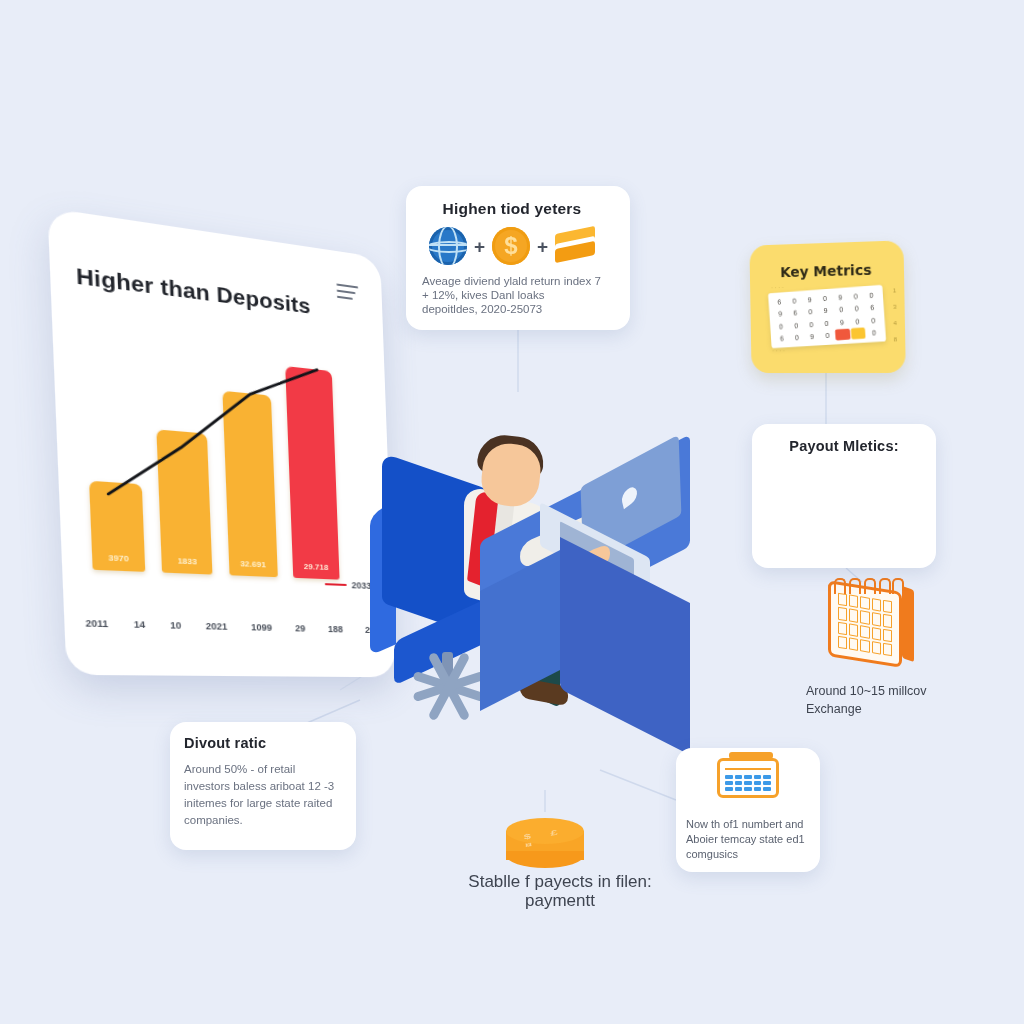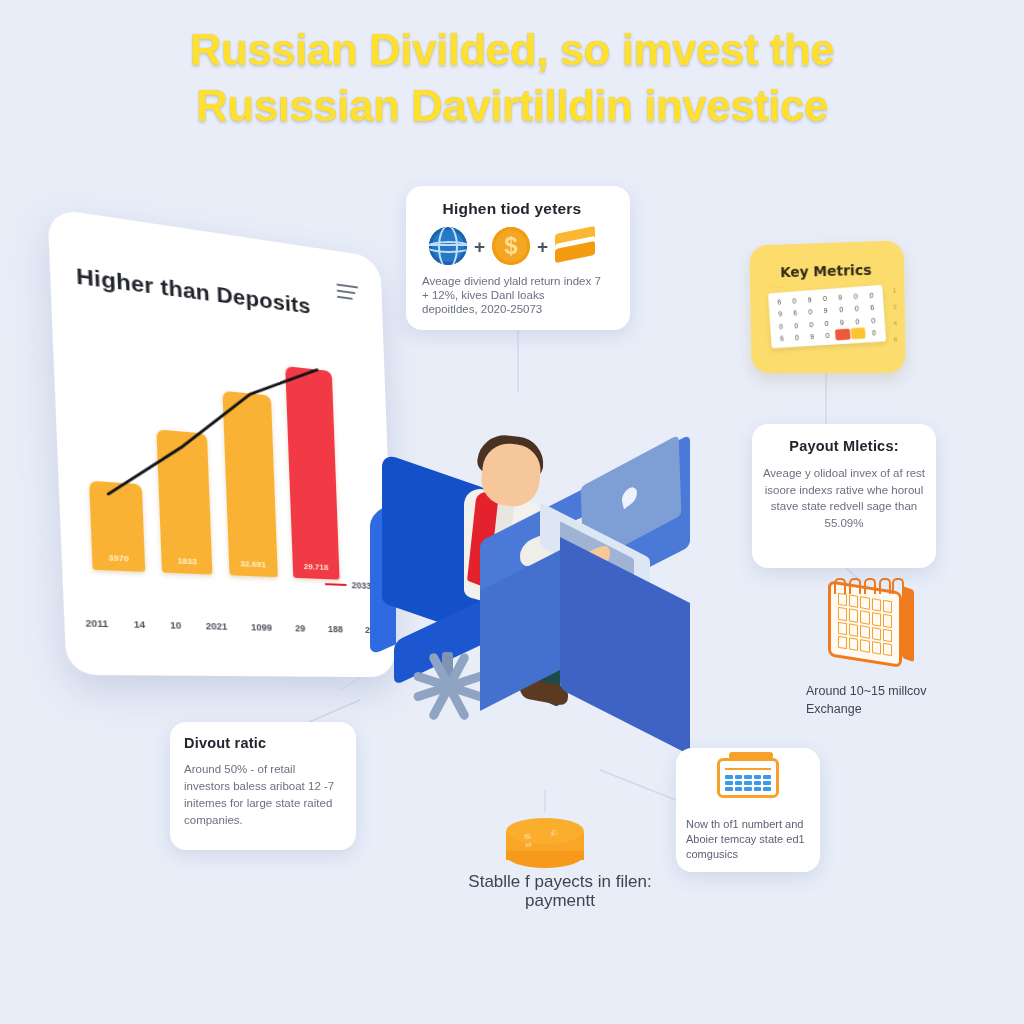--- a/index.html
+++ b/index.html
@@ -217,24 +217,20 @@
   <svg id="links" width="1024" height="1024">
     <line x1="518" y1="330" x2="518" y2="392" stroke="#cfd9ec" stroke-width="1.4"></line>
     <line x1="826" y1="373" x2="826" y2="424" stroke="#cfd9ec" stroke-width="1.4"></line>
     <line x1="846" y1="568" x2="862" y2="582" stroke="#cfd9ec" stroke-width="1.4"></line>
     <line x1="360" y1="700" x2="300" y2="726" stroke="#cfd9ec" stroke-width="1.4"></line>
     <line x1="600" y1="770" x2="676" y2="800" stroke="#cfd9ec" stroke-width="1.4"></line>
     <line x1="545" y1="790" x2="545" y2="812" stroke="#cfd9ec" stroke-width="1.4"></line>
     <line x1="388" y1="660" x2="340" y2="690" stroke="#dbe3f2" stroke-width="1.2"></line>
   </svg>
 
-  <div id="title">
-    <div class="line">Russian Divilded, so imvest the</div>
-    <div class="line">Rusıssian Davirtilldin investice</div>
-  </div>
 
   <div id="chart-card">
     <div id="chart-inner">
       <div id="chart-title">Higher than Deposits</div>
       <div id="hamburger">
         <i></i>
         <i></i>
         <i></i>
       </div>
 
@@ -358,21 +354,20 @@
     <span class="key-tick" style="left:22px;top:40px">· · · ·</span>
     <span class="key-tick" style="left:22px;top:104px">· · · ·</span>
     <span class="key-tick" style="right:8px;top:46px">1</span>
     <span class="key-tick" style="right:8px;top:62px">3</span>
     <span class="key-tick" style="right:8px;top:78px">4</span>
     <span class="key-tick" style="right:8px;top:94px">8</span>
   </div>
 
   <div class="card" id="card-payout">
     <h3>Payout Mletics:</h3>
-    <p>Aveage y olidoal invex of af rest isoore indexs rative whe horoul stave state redvell sage than 55.09%</p>
   </div>
 
   <div id="cal3d">
     <div class="side"></div>
     <div class="face">
       <div class="g">
           <span></span>
           <span></span>
           <span></span>
           <span></span>
@@ -399,21 +394,21 @@
         <i style="left:15px"></i>
         <i style="left:30px"></i>
         <i style="left:45px"></i>
         <i style="left:58px"></i>
     </div>
   </div>
   <div id="cal-caption">Around 10~15 millcov Exchange</div>
 
   <div class="card" id="card-divout">
     <h3>Divout ratic</h3>
-    <p>Around 50% - of retail investors baless ariboat 12 -7 initemes for large state raited companies.</p>
+    <p>Around 50% - of retail investors baless ariboat 12 -3 initemes for large state raited companies.</p>
   </div>
 
   <div id="coins">
     <div class="body2"></div>
     <div class="disc b"></div>
     <div class="body"></div>
     <div class="disc t"></div>
     <div class="sym">$ £ ¤</div>
   </div>
   <div id="coins-caption">Stablle f payects in filen: paymentt</div>

